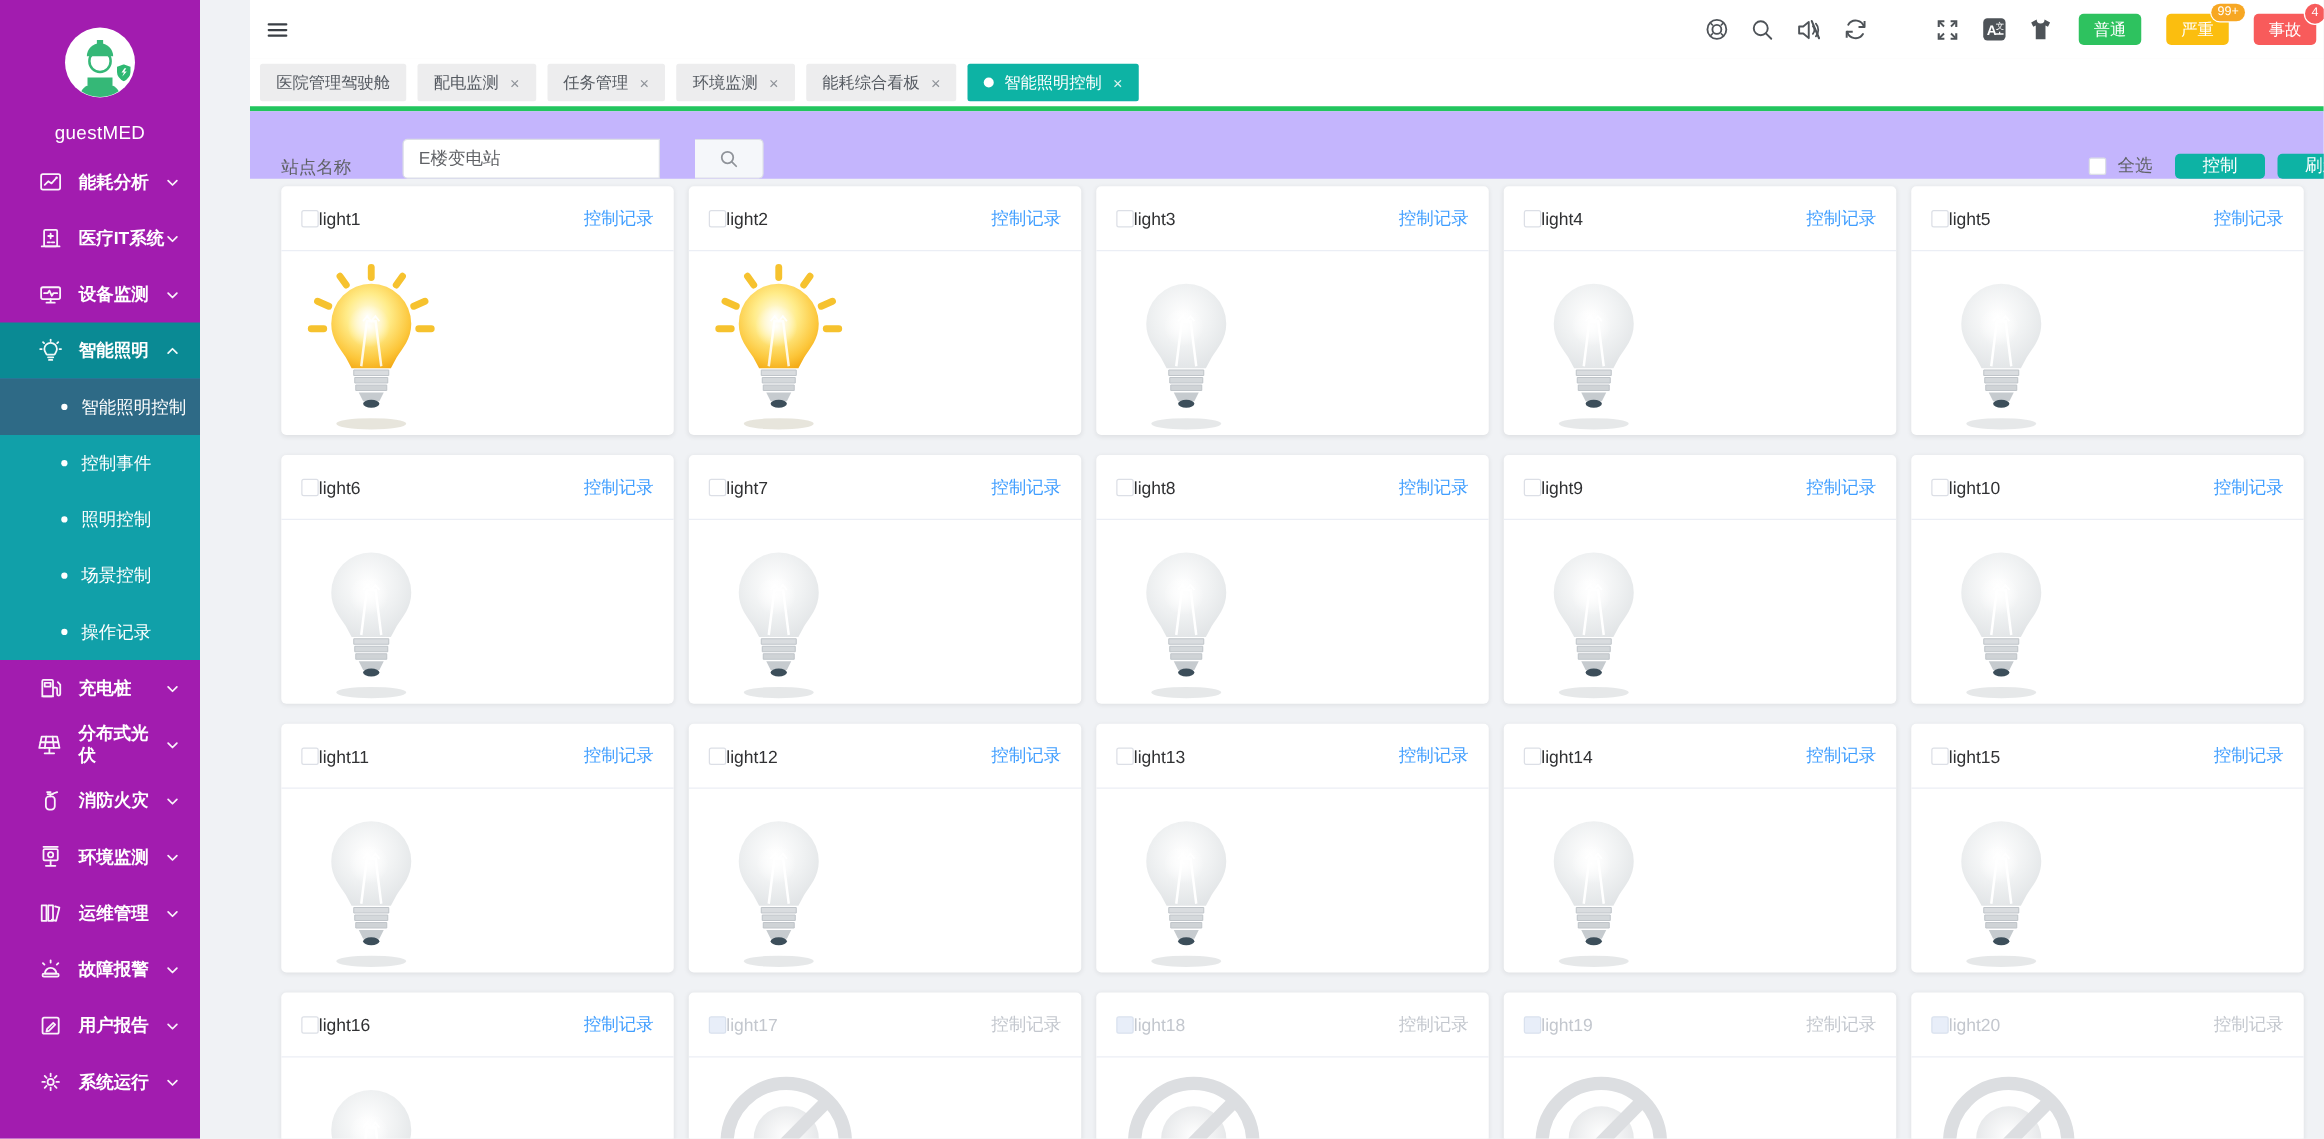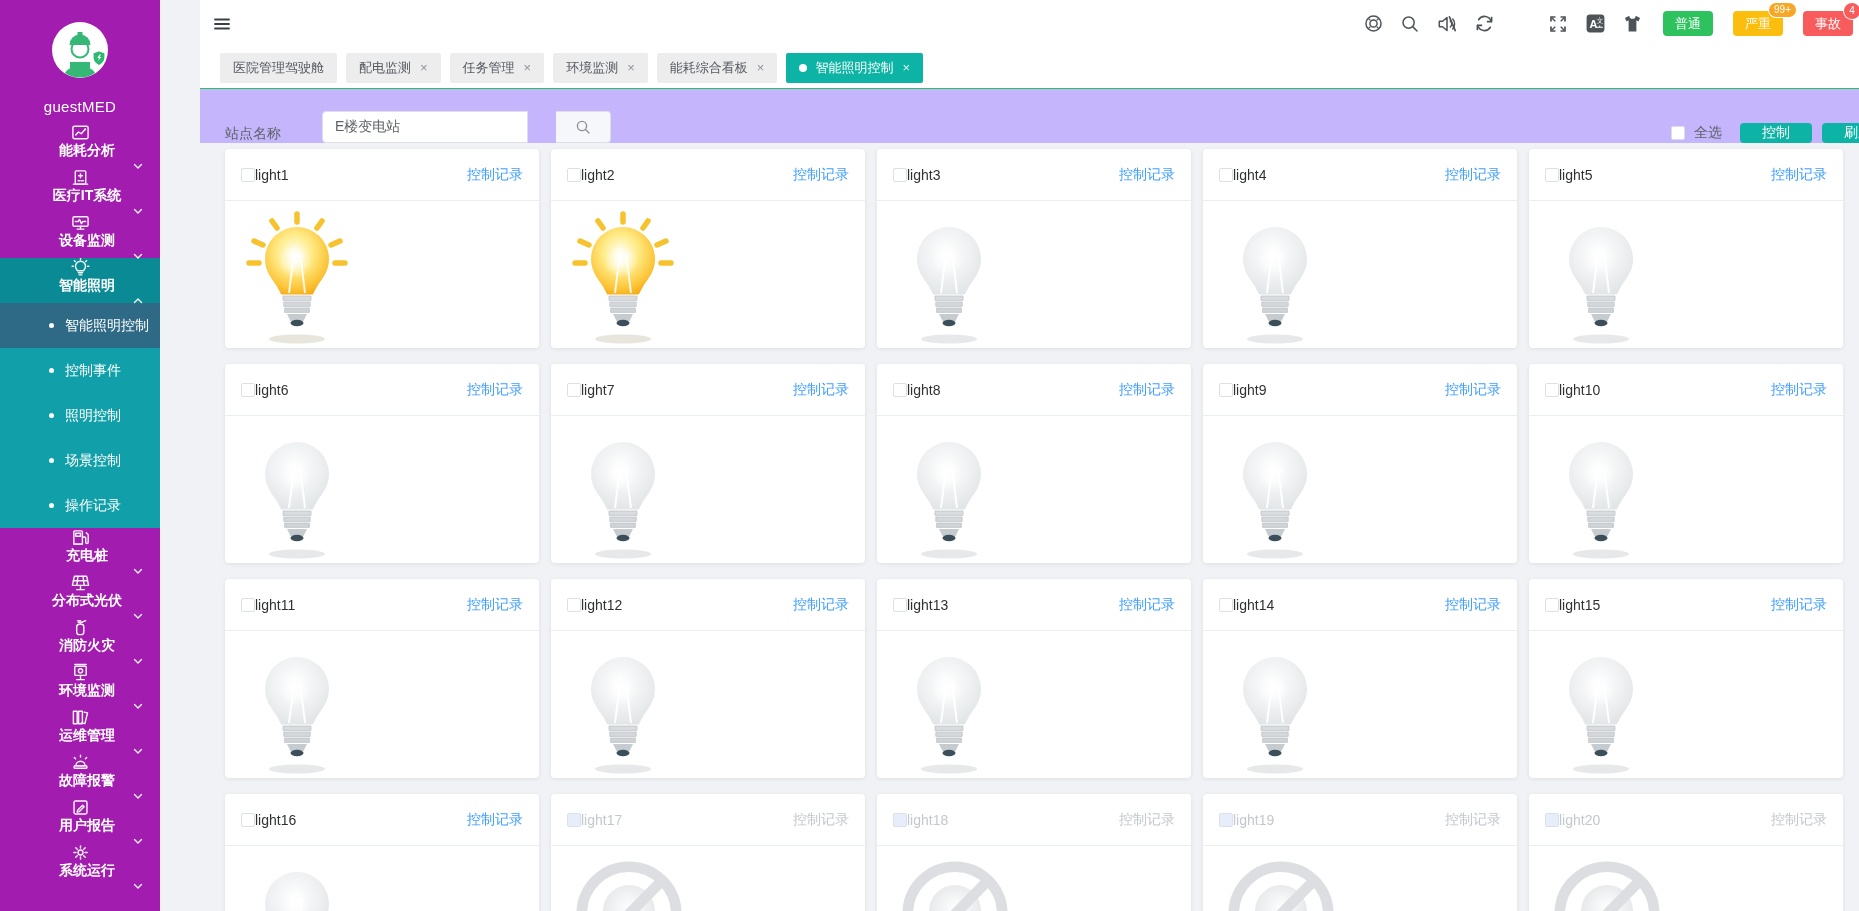--- a/index.html
+++ b/index.html
@@ -6,21 +6,21 @@
   * { margin:0; padding:0; box-sizing:border-box; }
   html,body { width:1859px; height:911px; overflow:hidden; }
   body { font-family:"Liberation Sans","DejaVu Sans",sans-serif; background:#f0f2f5; position:relative; }
 
   
   .sidebar { position:absolute; left:0; top:0; width:160px; height:911px; background:#a21caf; color:#fff; z-index:5; overflow:hidden; }
   .avatar-wrap { display:flex; justify-content:center; padding-top:22px; }
   .avatar { width:56px; height:56px; border-radius:50%; background:#fff; display:flex; align-items:center; justify-content:center; }
   .username { text-align:center; margin-top:20px; font-size:15px; letter-spacing:.3px; }
   .menu { margin-top:8px; }
-  .menu-item { height:45px; display:flex; align-items:center; padding:0 16px 0 30px; font-size:14px; font-weight:600; cursor:pointer;flex-direction:column; }
+  .menu-item { height:45px; display:flex; align-items:center; padding:0 16px 0 30px; font-size:14px; font-weight:600; cursor:pointer; }
   .menu-item .mi-icon { width:20px; height:20px; margin-right:13px; display:flex; align-items:center; justify-content:center; opacity:.95; }
   .menu-item .chev { margin-left:auto; display:flex; opacity:.95; }
   .menu-item.expanded { background:#0a8a94;text-align:right; }
   .submenu { background:#11a0a9; }
   .submenu-item { height:45px; display:flex; align-items:center; padding-left:49px; font-size:14px; cursor:pointer; }
   .submenu-item .dot { width:5px; height:5px; border-radius:50%; background:#fff; margin-right:11px; flex:none; }
   .submenu-item.active { background:#2e6a86; }
 
   
   .main { position:absolute; left:200px; top:0; width:1659px; height:911px; }
@@ -28,21 +28,21 @@
   .topbar { height:47px; background:#fff; display:flex; align-items:center; position:relative; }
   .hamburger { margin-left:12px; display:flex; cursor:pointer; color:#3a3f45; }
   .apptitle { margin-left:14px; font-size:24px; font-weight:500; color:#0ba6a9; letter-spacing:.5px; white-space:nowrap; }
   .top-right { position:absolute; right:6px; top:0; height:47px; display:flex; align-items:center; }
   .tool-icon { width:22px; height:22px; margin-left:15px; display:flex; align-items:center; justify-content:center; color:#4e5358; cursor:pointer; }
   .tool-icon.gap { margin-left:52px; }
   .status-btn { position:relative; height:25px; padding:0 12px; border:none; border-radius:4px; color:#fff; font-size:13px; margin-left:20px; cursor:pointer; font-family:inherit; }
   .status-btn .badge { position:absolute; top:-8px; right:-13px; background:#f7a723; color:#fff; font-size:10px; line-height:14px; padding:0 5px; border-radius:8px; box-shadow:0 0 0 1px #fff; }
   .status-btn .badge.round { right:-7px; width:16px; height:16px; line-height:16px; padding:0; border-radius:50%; background:#f75b5b; }
 
-  .tabstrip { height:42px; background:#fff; border-bottom:1px solid #22c55e; display:flex; align-items:center; padding-left:20px; gap:9px; }
+  .tabstrip { height:42px; background:#fff; border-bottom:4px solid #22c55e; display:flex; align-items:center; padding-left:8px; gap:9px; }
   .tab { height:30px; padding:0 13px; background:#ededee; color:#555a61; font-size:13px; display:flex; align-items:center; border-radius:2px; cursor:pointer; white-space:nowrap; }
   .tab .x { margin-left:9px; color:#8f9399; font-size:13px; }
   .tab .dot { width:8px; height:8px; border-radius:50%; background:#fff; margin-right:8px; display:none; }
   .tab.active { background:#0db3a4; color:#fff; }
   .tab.active .x { color:#dff5f1; }
   .tab.active .dot { display:block; }
 
   .filterbar { height:54px; background:#c4b5fd; display:flex; align-items:flex-end; padding-left:25px; position:relative;gap:28px; }
   .filter-label { font-size:14px; color:#606266; margin-right:13px; }
   .site-input { width:206px; height:32px; border:1px solid #dcdfe6; border-radius:4px 0 0 4px; padding:0 12px; font-size:14px; color:#606266; outline:none; font-family:inherit; }

